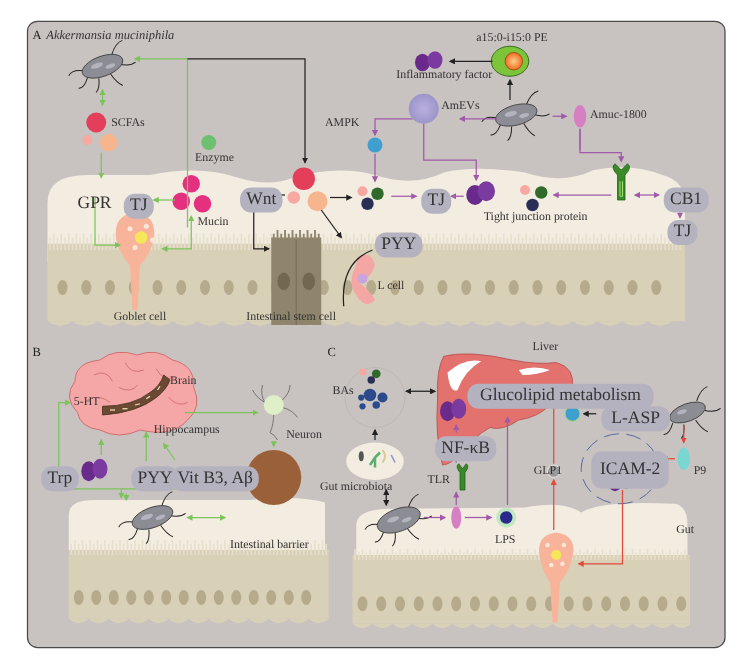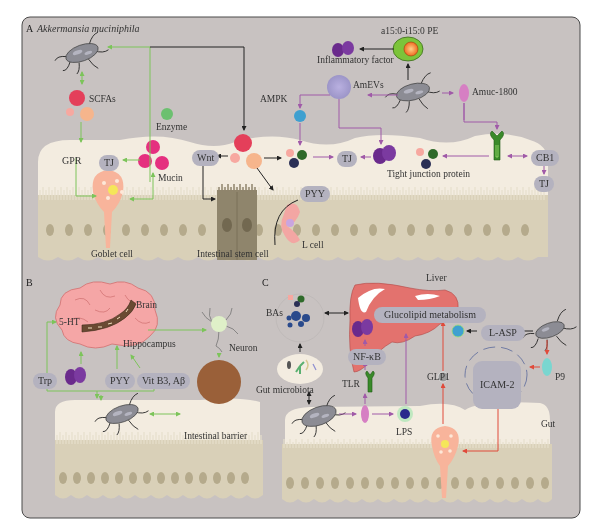--- a/index.html
+++ b/index.html
@@ -1,19 +1,19 @@
 <!DOCTYPE html>
 <html><head>
 <meta charset="utf-8">
 <style>
   html, body { margin:0; padding:0; background:#ffffff; }
   body { width:600px; height:532px; position:relative; overflow:hidden; font-family:"Liberation Serif", serif; }
   #stage { position:absolute; left:0; top:0; width:600px; height:532px; }
   .lbl { position:absolute; font-size:9.5px; color:#333; white-space:nowrap; line-height:1; font-family:"Liberation Serif", serif; }
-  .pill { position:absolute; background:#b4b2bf; color:#333; border-radius:9px; font-size:10px; line-height:1; padding:3px 5px; white-space:nowrap; font-family:"Liberation Serif", serif; }
+  .pill { position:absolute; background:#b4b2bf; color:#333; border-radius:9px; font-size:14px; line-height:1; padding:3px 5px; white-space:nowrap; font-family:"Liberation Serif", serif; }
   .panel-letter { position:absolute; font-size:10px; color:#222; font-family:"Liberation Serif", serif; }
   .italic { font-style:italic; }
 </style>
 </head>
 <body>
 
 <svg id="stage" viewBox="0 0 600 532" xmlns="http://www.w3.org/2000/svg">
   <defs>
     <marker id="ag" viewBox="0 0 10 10" refX="8" refY="5" markerWidth="5" markerHeight="5" orient="auto-start-reverse">
         <path d="M0,0 L10,5 L0,10 z" fill="#7cc45a"></path>
@@ -763,21 +763,21 @@
 <span class="lbl italic" style="left:37px;top:24px;font-size:10px">Akkermansia muciniphila</span>
 <span class="lbl" style="left:89px;top:95px">SCFAs</span>
 <span class="lbl" style="left:156px;top:123px">Enzyme</span>
 <span class="pill" style="left:62px;top:153px;background:transparent;padding:0;top:156px">GPR</span>
 <span class="pill" style="left:99px;top:155px">TJ</span>
 <span class="lbl" style="left:158px;top:174px">Mucin</span>
 <span class="lbl" style="left:91px;top:250px">Goblet cell</span>
 <span class="pill" style="left:192px;top:150px">Wnt</span>
 <span class="lbl" style="left:197px;top:250px">Intestinal stem cell</span>
 <span class="pill" style="left:300px;top:186px">PYY</span>
-<span class="lbl" style="left:302px;top:241px">L cell</span>
+<span class="lbl" style="left:302px;top:225px">L cell</span>
 <span class="lbl" style="left:260px;top:95px">AMPK</span>
 <span class="lbl" style="left:353px;top:81px">AmEVs</span>
 <span class="lbl" style="left:317px;top:56px">Inflammatory factor</span>
 <span class="lbl" style="left:381px;top:27px">a15:0-i15:0 PE</span>
 <span class="lbl" style="left:472px;top:88px">Amuc-1800</span>
 <span class="pill" style="left:337px;top:151px">TJ</span>
 <span class="lbl" style="left:387px;top:170px">Tight junction protein</span>
 <span class="pill" style="left:531px;top:150px">CB1</span>
 <span class="pill" style="left:534px;top:176px">TJ</span>
 
@@ -791,18 +791,18 @@
 <span class="pill" style="left:137px;top:373px">Vit B3, Aβ</span>
 <span class="lbl" style="left:184px;top:432px">Intestinal barrier</span>
 
 <span class="panel-letter" style="left:262px;top:277px">C</span>
 <span class="lbl" style="left:426px;top:274px">Liver</span>
 <span class="lbl" style="left:266px;top:309px">BAs</span>
 <span class="pill" style="left:374px;top:307px;padding:3px 10px">Glucolipid metabolism</span>
 <span class="pill" style="left:348px;top:349px">NF-κB</span>
 <span class="pill" style="left:481px;top:325px;padding:3px 8px">L-ASP</span>
 <span class="lbl" style="left:555px;top:373px">P9</span>
-<span class="pill" style="left:473px;top:361px;padding:19px 7px">ICAM-2</span>
+<span class="pill" style="left:473px;top:361px;padding:8px 7px">ICAM-2</span>
 <span class="lbl" style="left:427px;top:373px">GLP1</span>
 <span class="lbl" style="left:342px;top:380px">TLR</span>
 <span class="lbl" style="left:396px;top:428px">LPS</span>
 <span class="lbl" style="left:256px;top:386px">Gut microbiota</span>
 <span class="lbl" style="left:541px;top:420px">Gut</span>
 
 </body></html>

